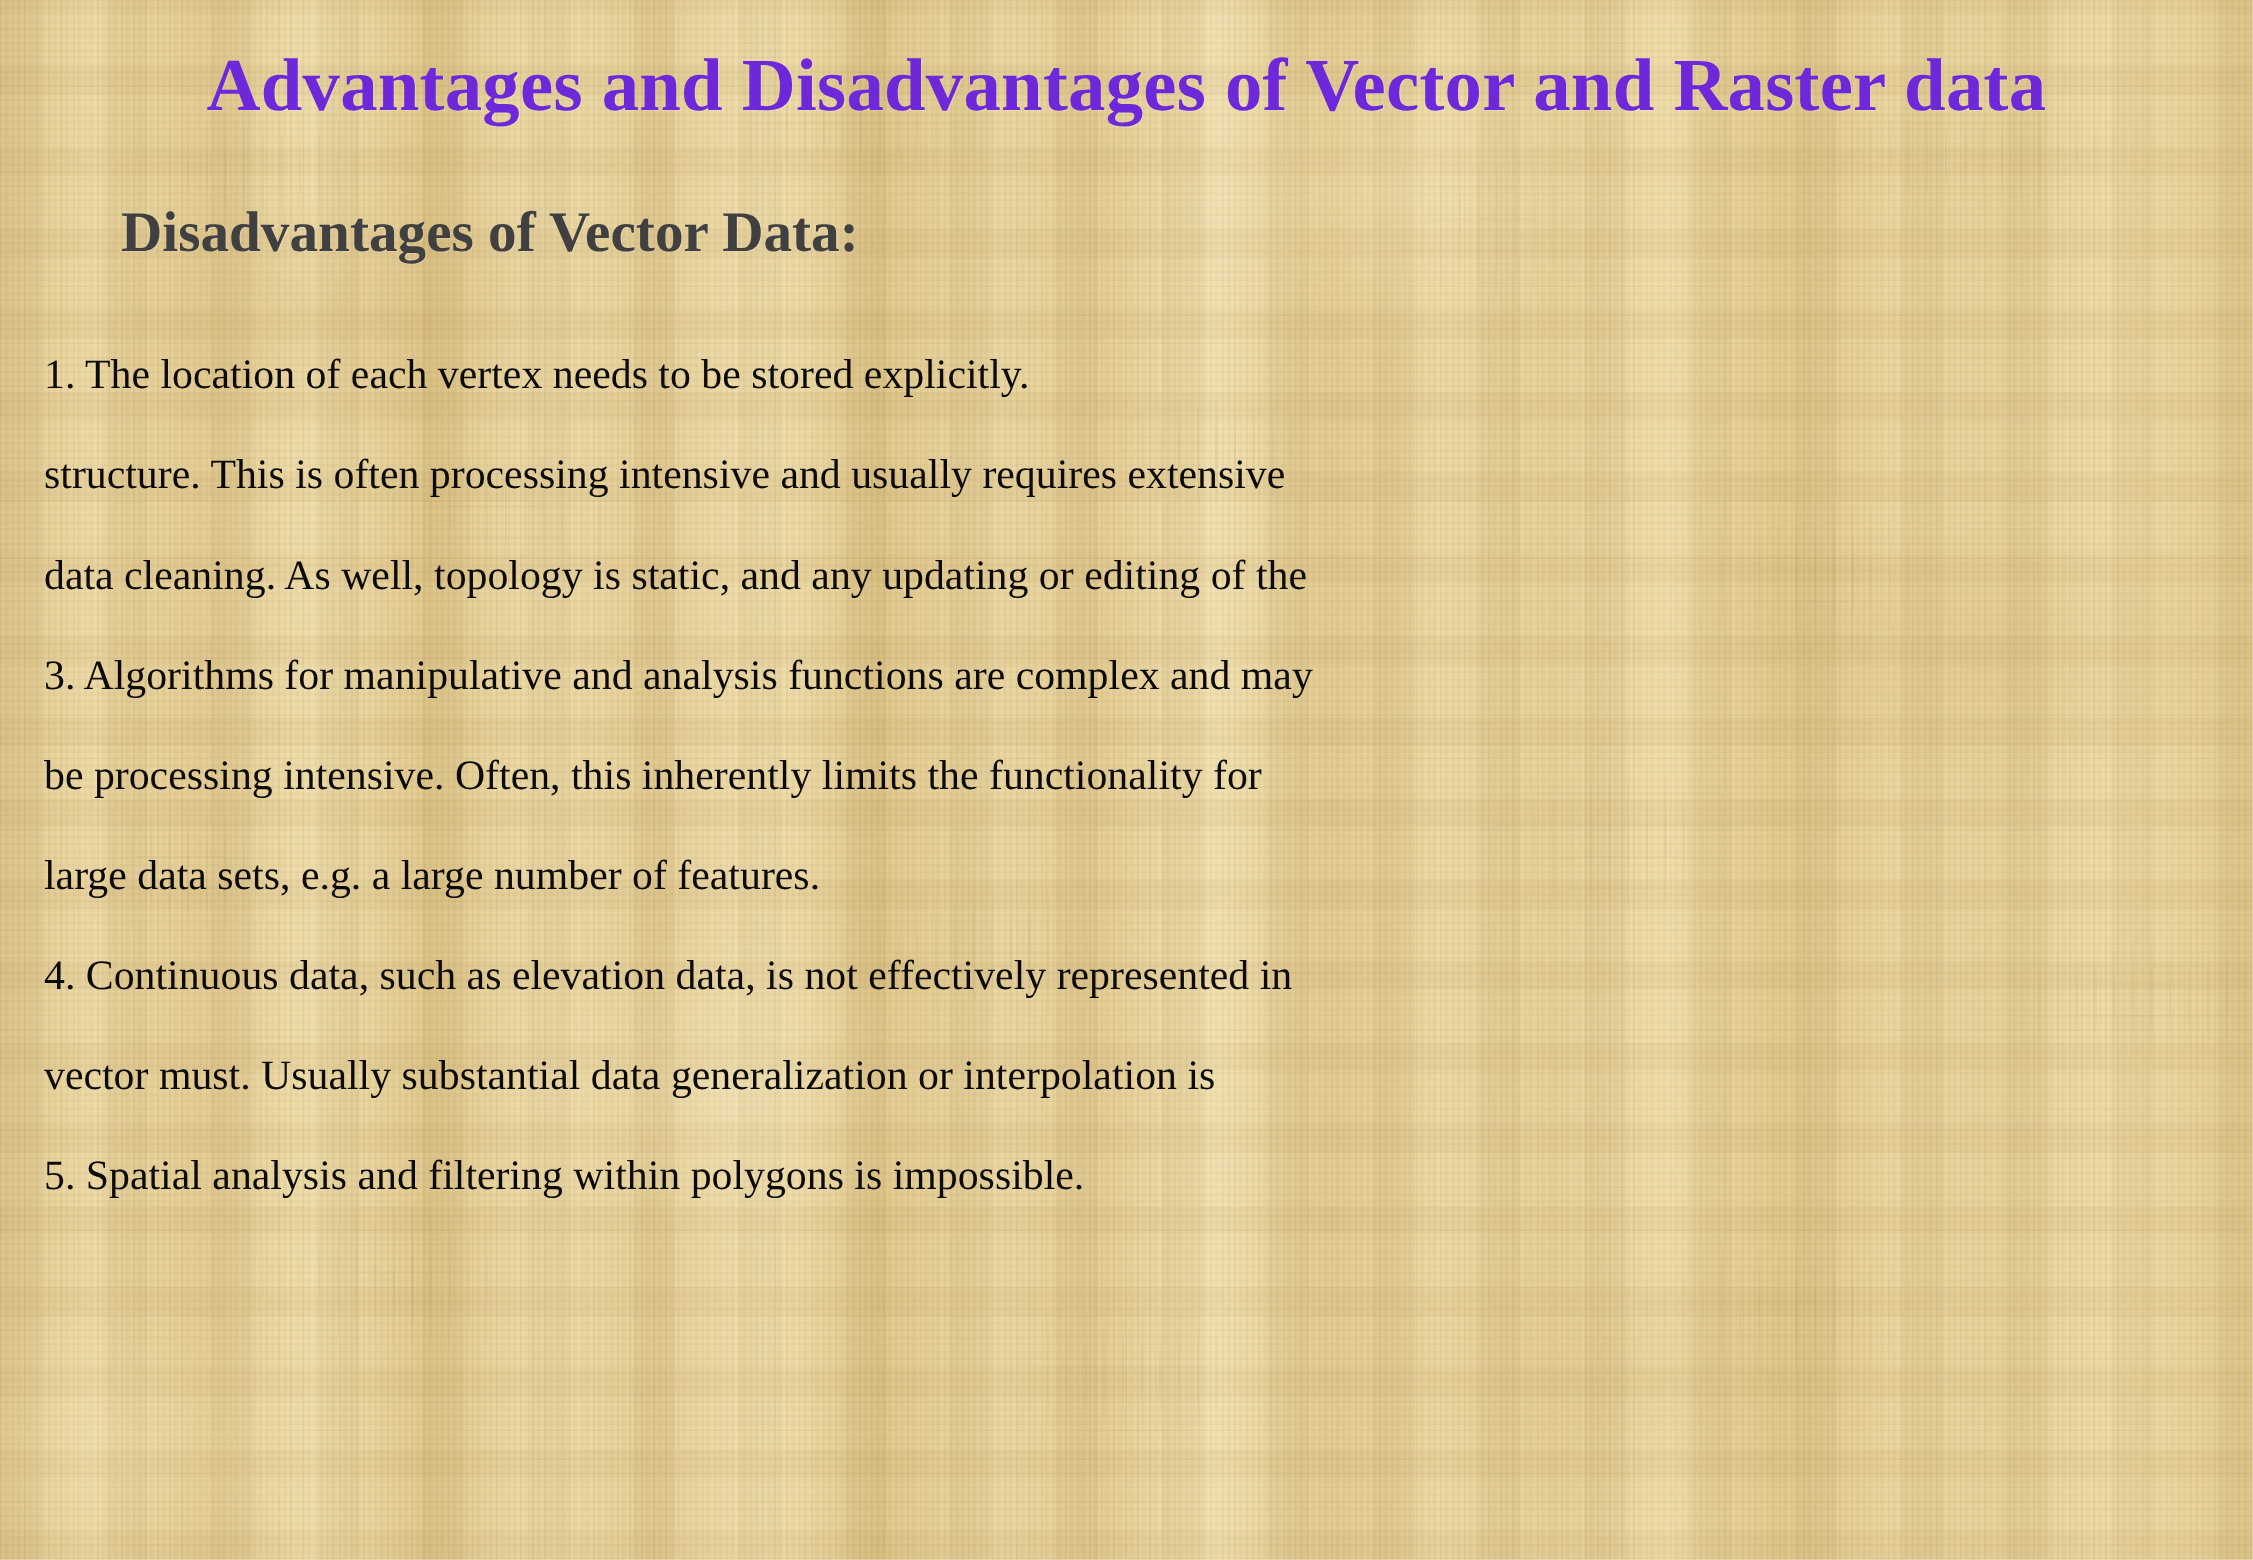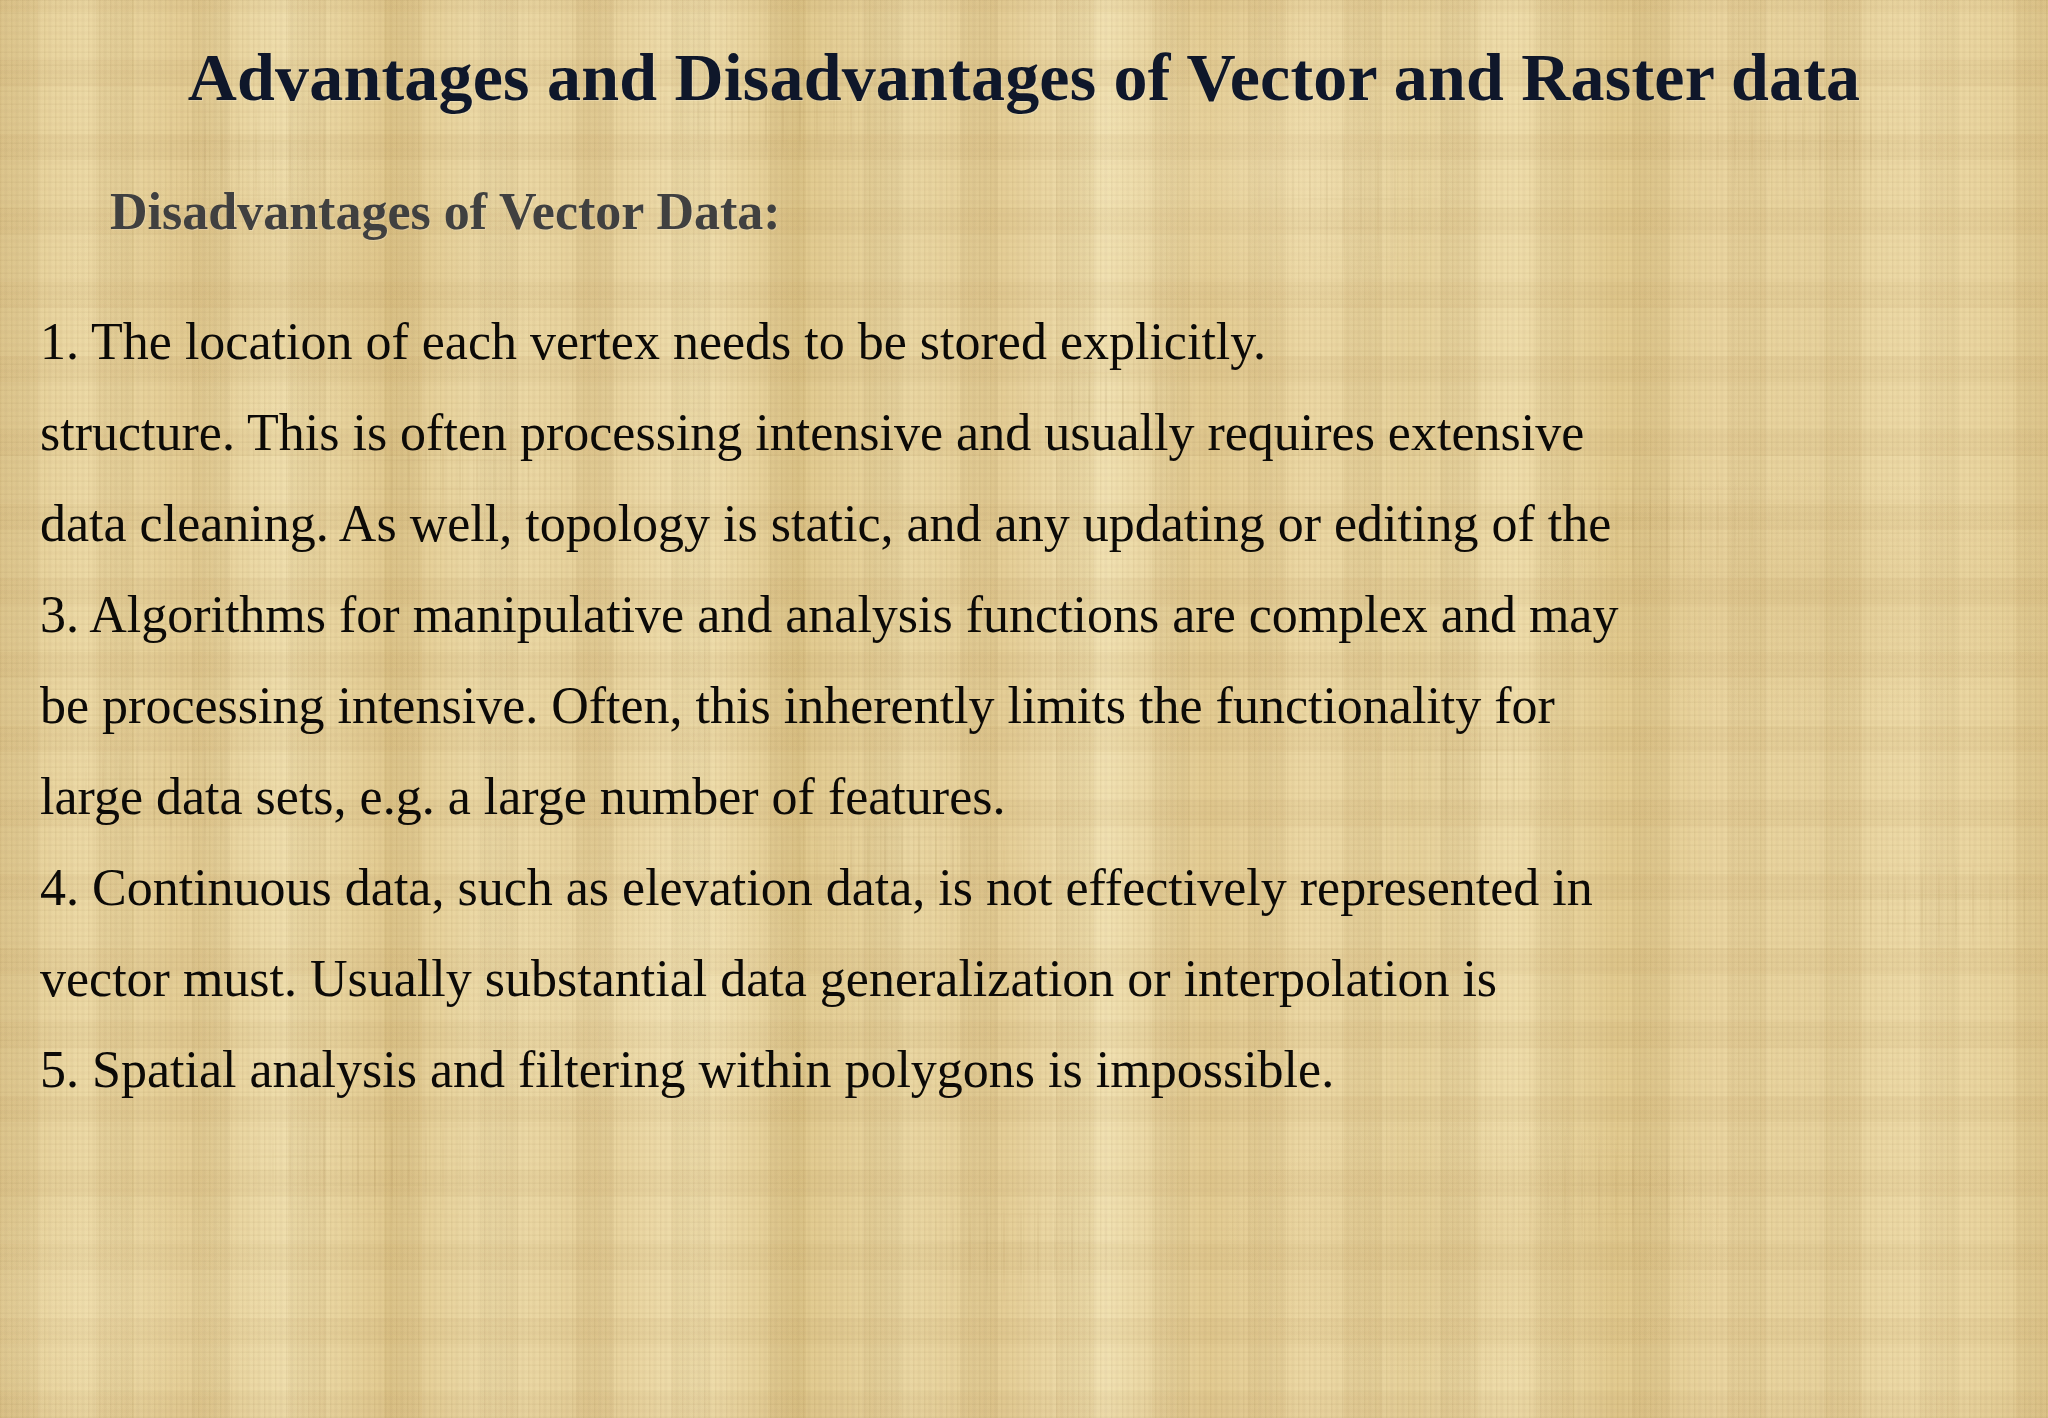--- a/index.html
+++ b/index.html
@@ -130,21 +130,21 @@
   }
 
   .slide-title {
     position: absolute;
     left: 0;
     top: 38px;
     width: 2048px;
     text-align: center;
     font-size: 68px;
     font-weight: bold;
-    color: #0f172a;
+    color: #6d28d9;
     letter-spacing: 0.2px;
     white-space: nowrap;
     text-shadow: 1px 1px 0 rgba(255,255,255,0.18);
   }
 
   .slide-subtitle {
     position: absolute;
     left: 110px;
     top: 182px;
     font-size: 52px;
@@ -155,21 +155,21 @@
   }
 
   .body-block {
     position: absolute;
     left: 40px;
     top: 296px;
     width: 1990px;
   }
 
   .body-line {
-    font-size: 52px;
+    font-size: 38px;
     line-height: 91px;
     color: #0c0a07;
     white-space: pre;
     font-weight: normal;
   }
 </style>
 </head>
 <body>
 
 <div id="slide">

